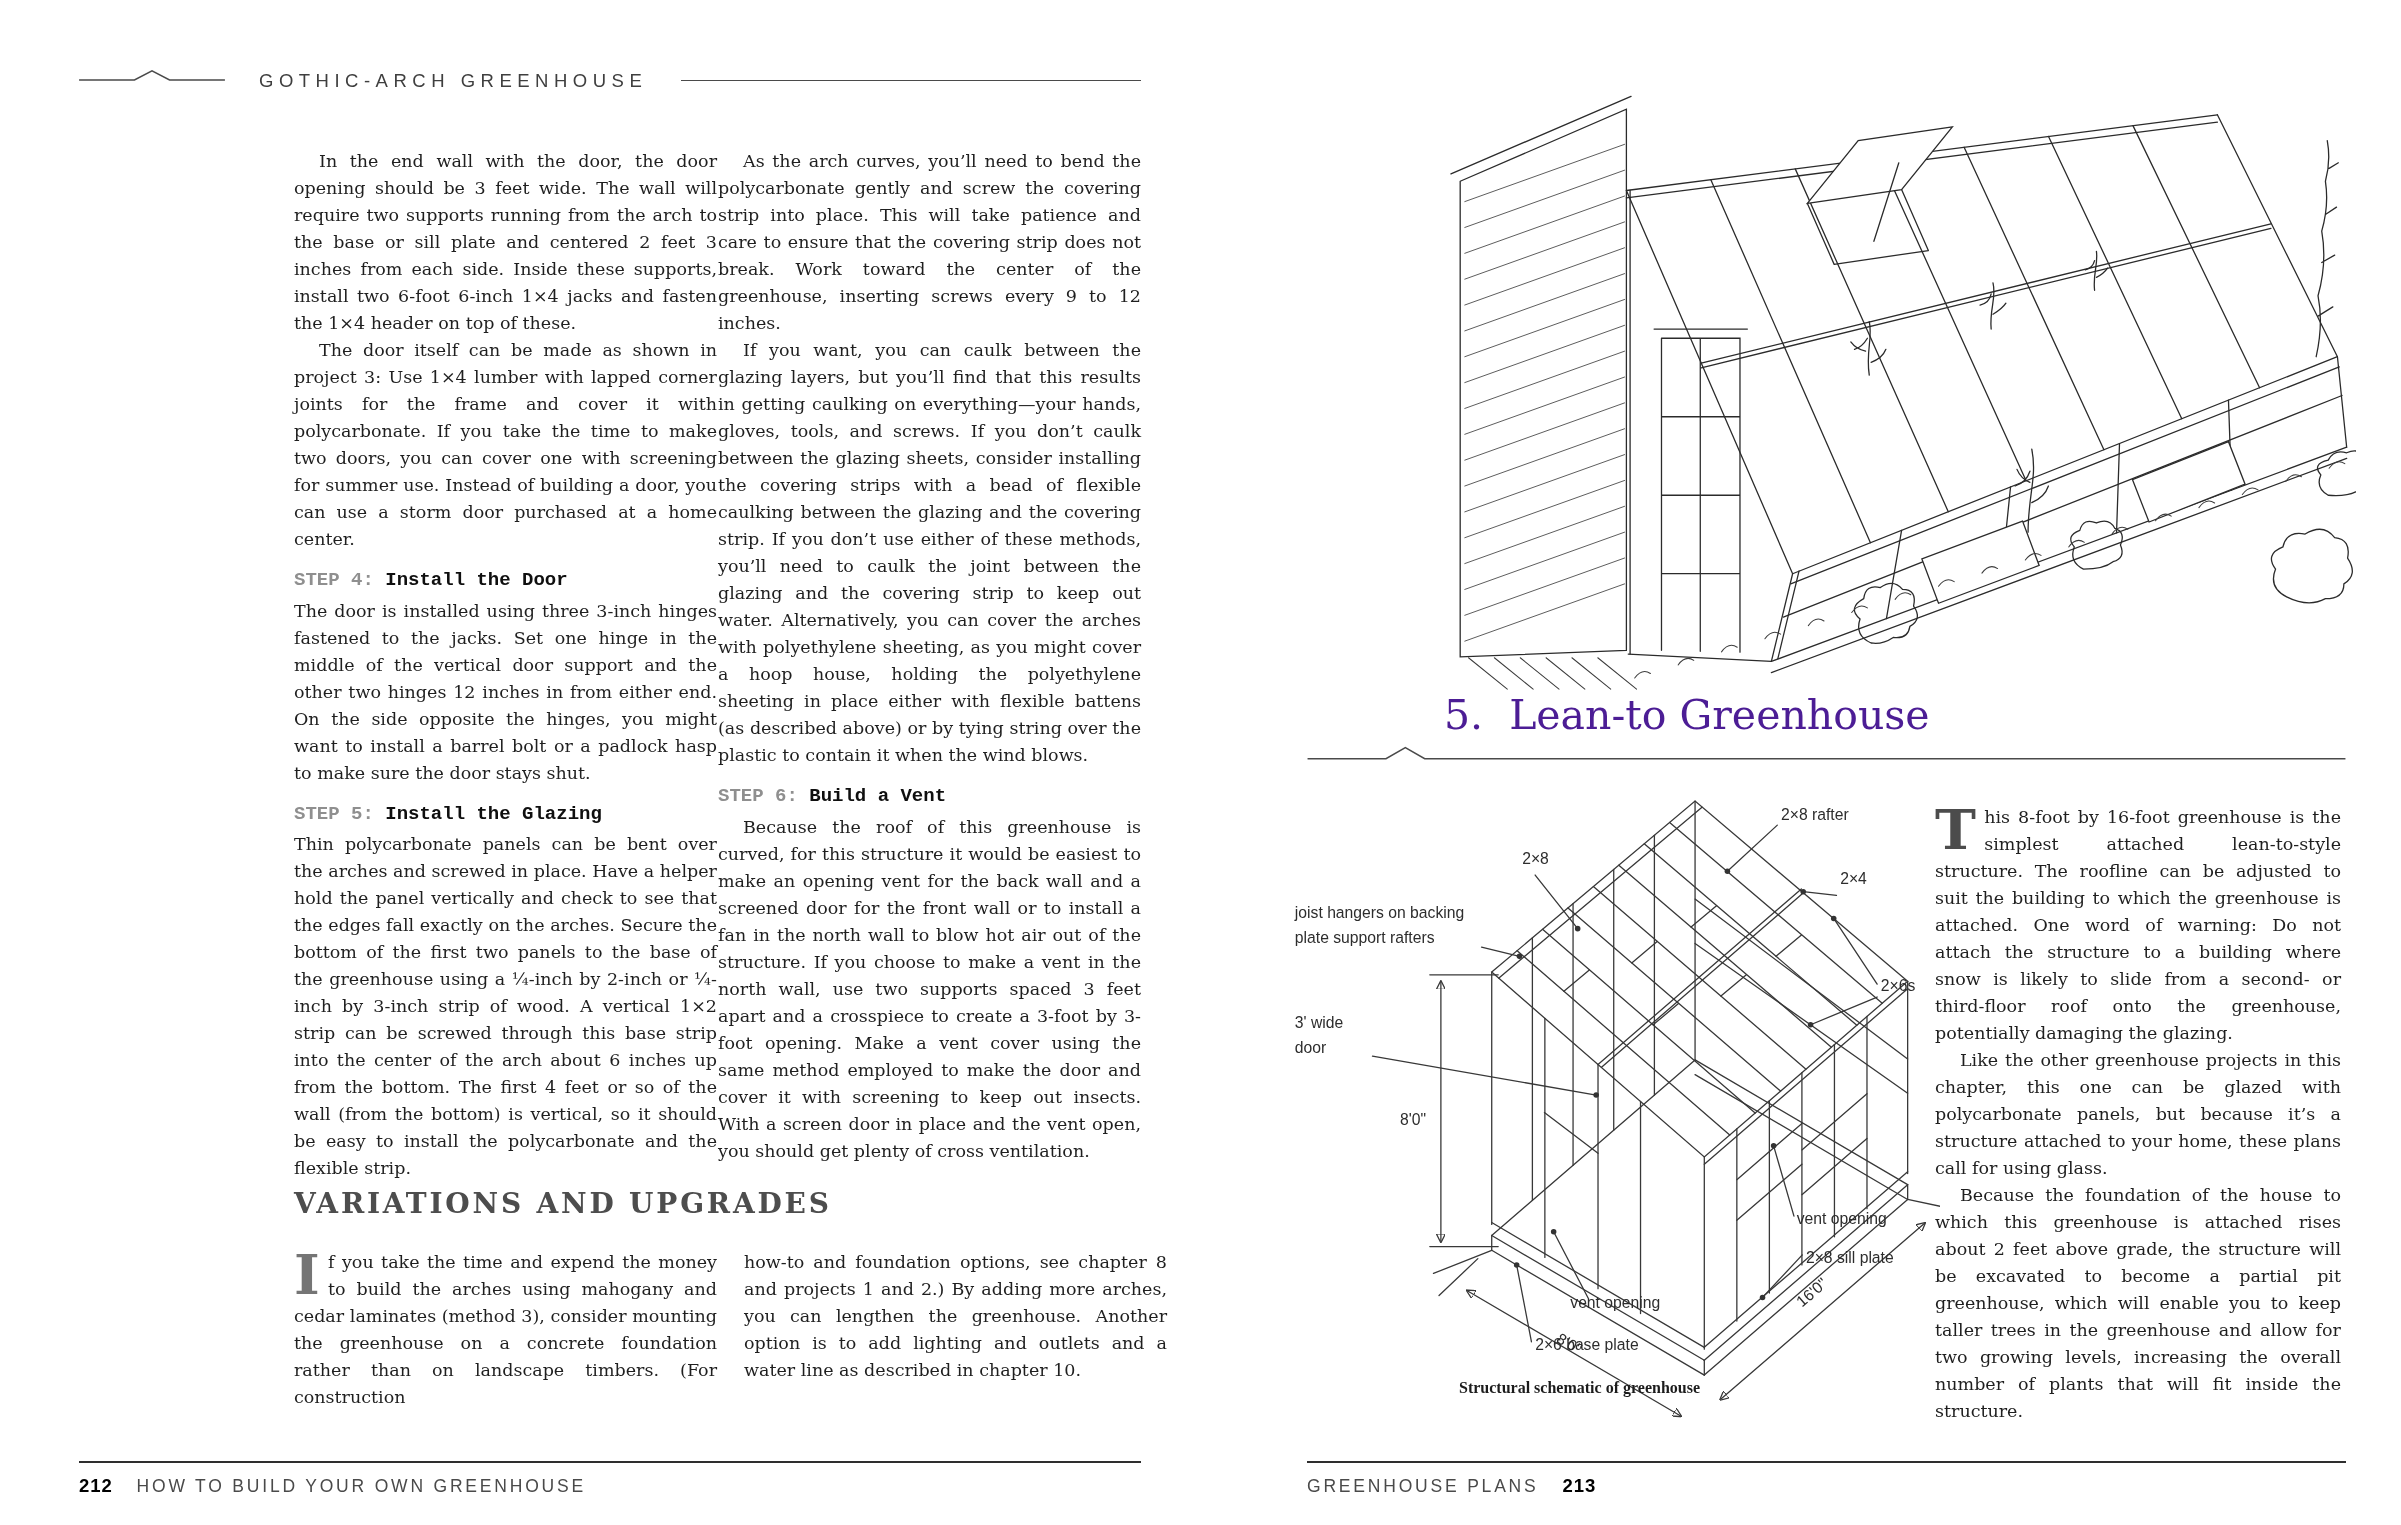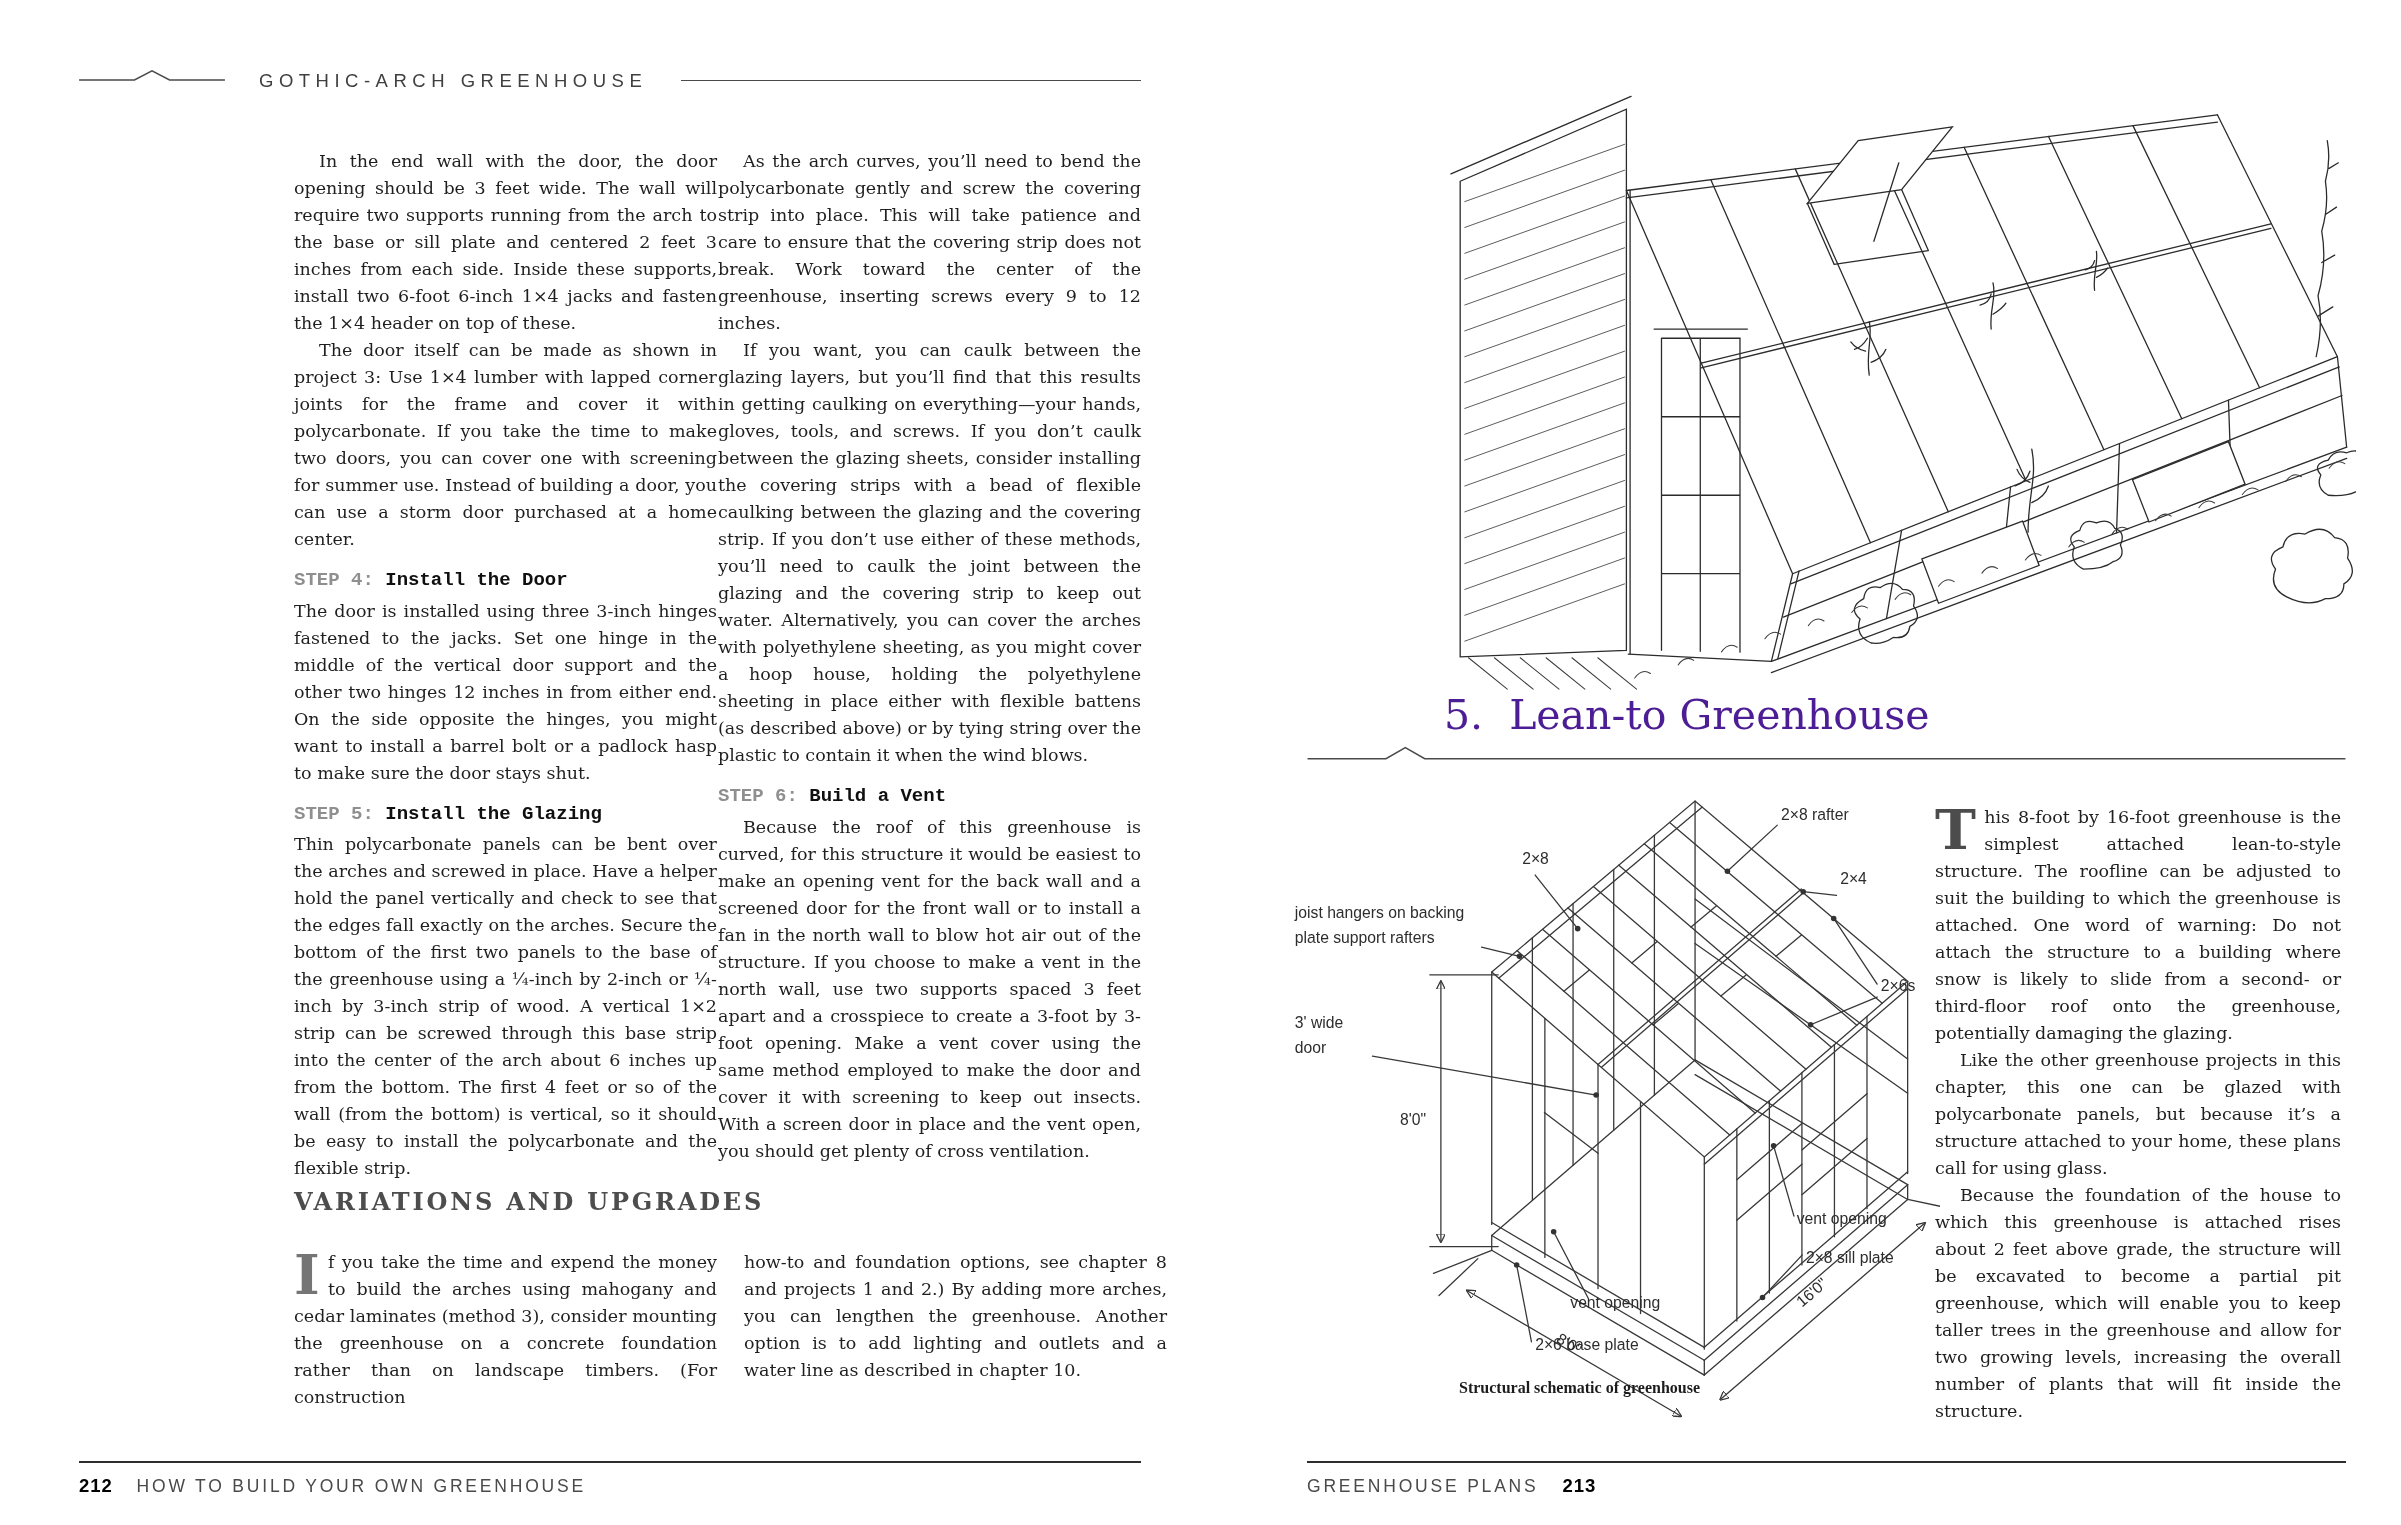--- a/index.html
+++ b/index.html
@@ -22,21 +22,21 @@
   .foot .gap{display:inline-block;width:24px;}
 
   
   .col{width:423px;font-size:17.5px;line-height:27px;text-align:justify;hyphens:auto;}
   .col p{margin:0;text-indent:25px;}
   .col p.flush{text-indent:0;}
   h3.step{font-family:Liberation Mono, monospace;font-size:19px;margin:14px 0 3.7px 0;}
   h3.step .lbl{color:#8f8f8f;}
   h3.step .ttl{color:#0f0f0f;}
 
-  .var-head{font-size:24px;font-weight:bold;letter-spacing:2.8px;color:#4d4d4d;
+  .var-head{font-size:28px;font-weight:bold;letter-spacing:2.8px;color:#4d4d4d;
             font-family:"DejaVu Serif",serif;}
   .dropcap{float:left;font-size:55px;line-height:43px;padding:3.7px 8.3px 0 0;font-weight:bold;}
   .dc-gray{color:#757575;}
   .dc-dark{color:#4c4c4c;}
 
   
   .chapter{font-size:41px;font-weight:normal;color:#4c1d95;white-space:nowrap;}
   .chapter .num{margin-right:26px;}
 
   

